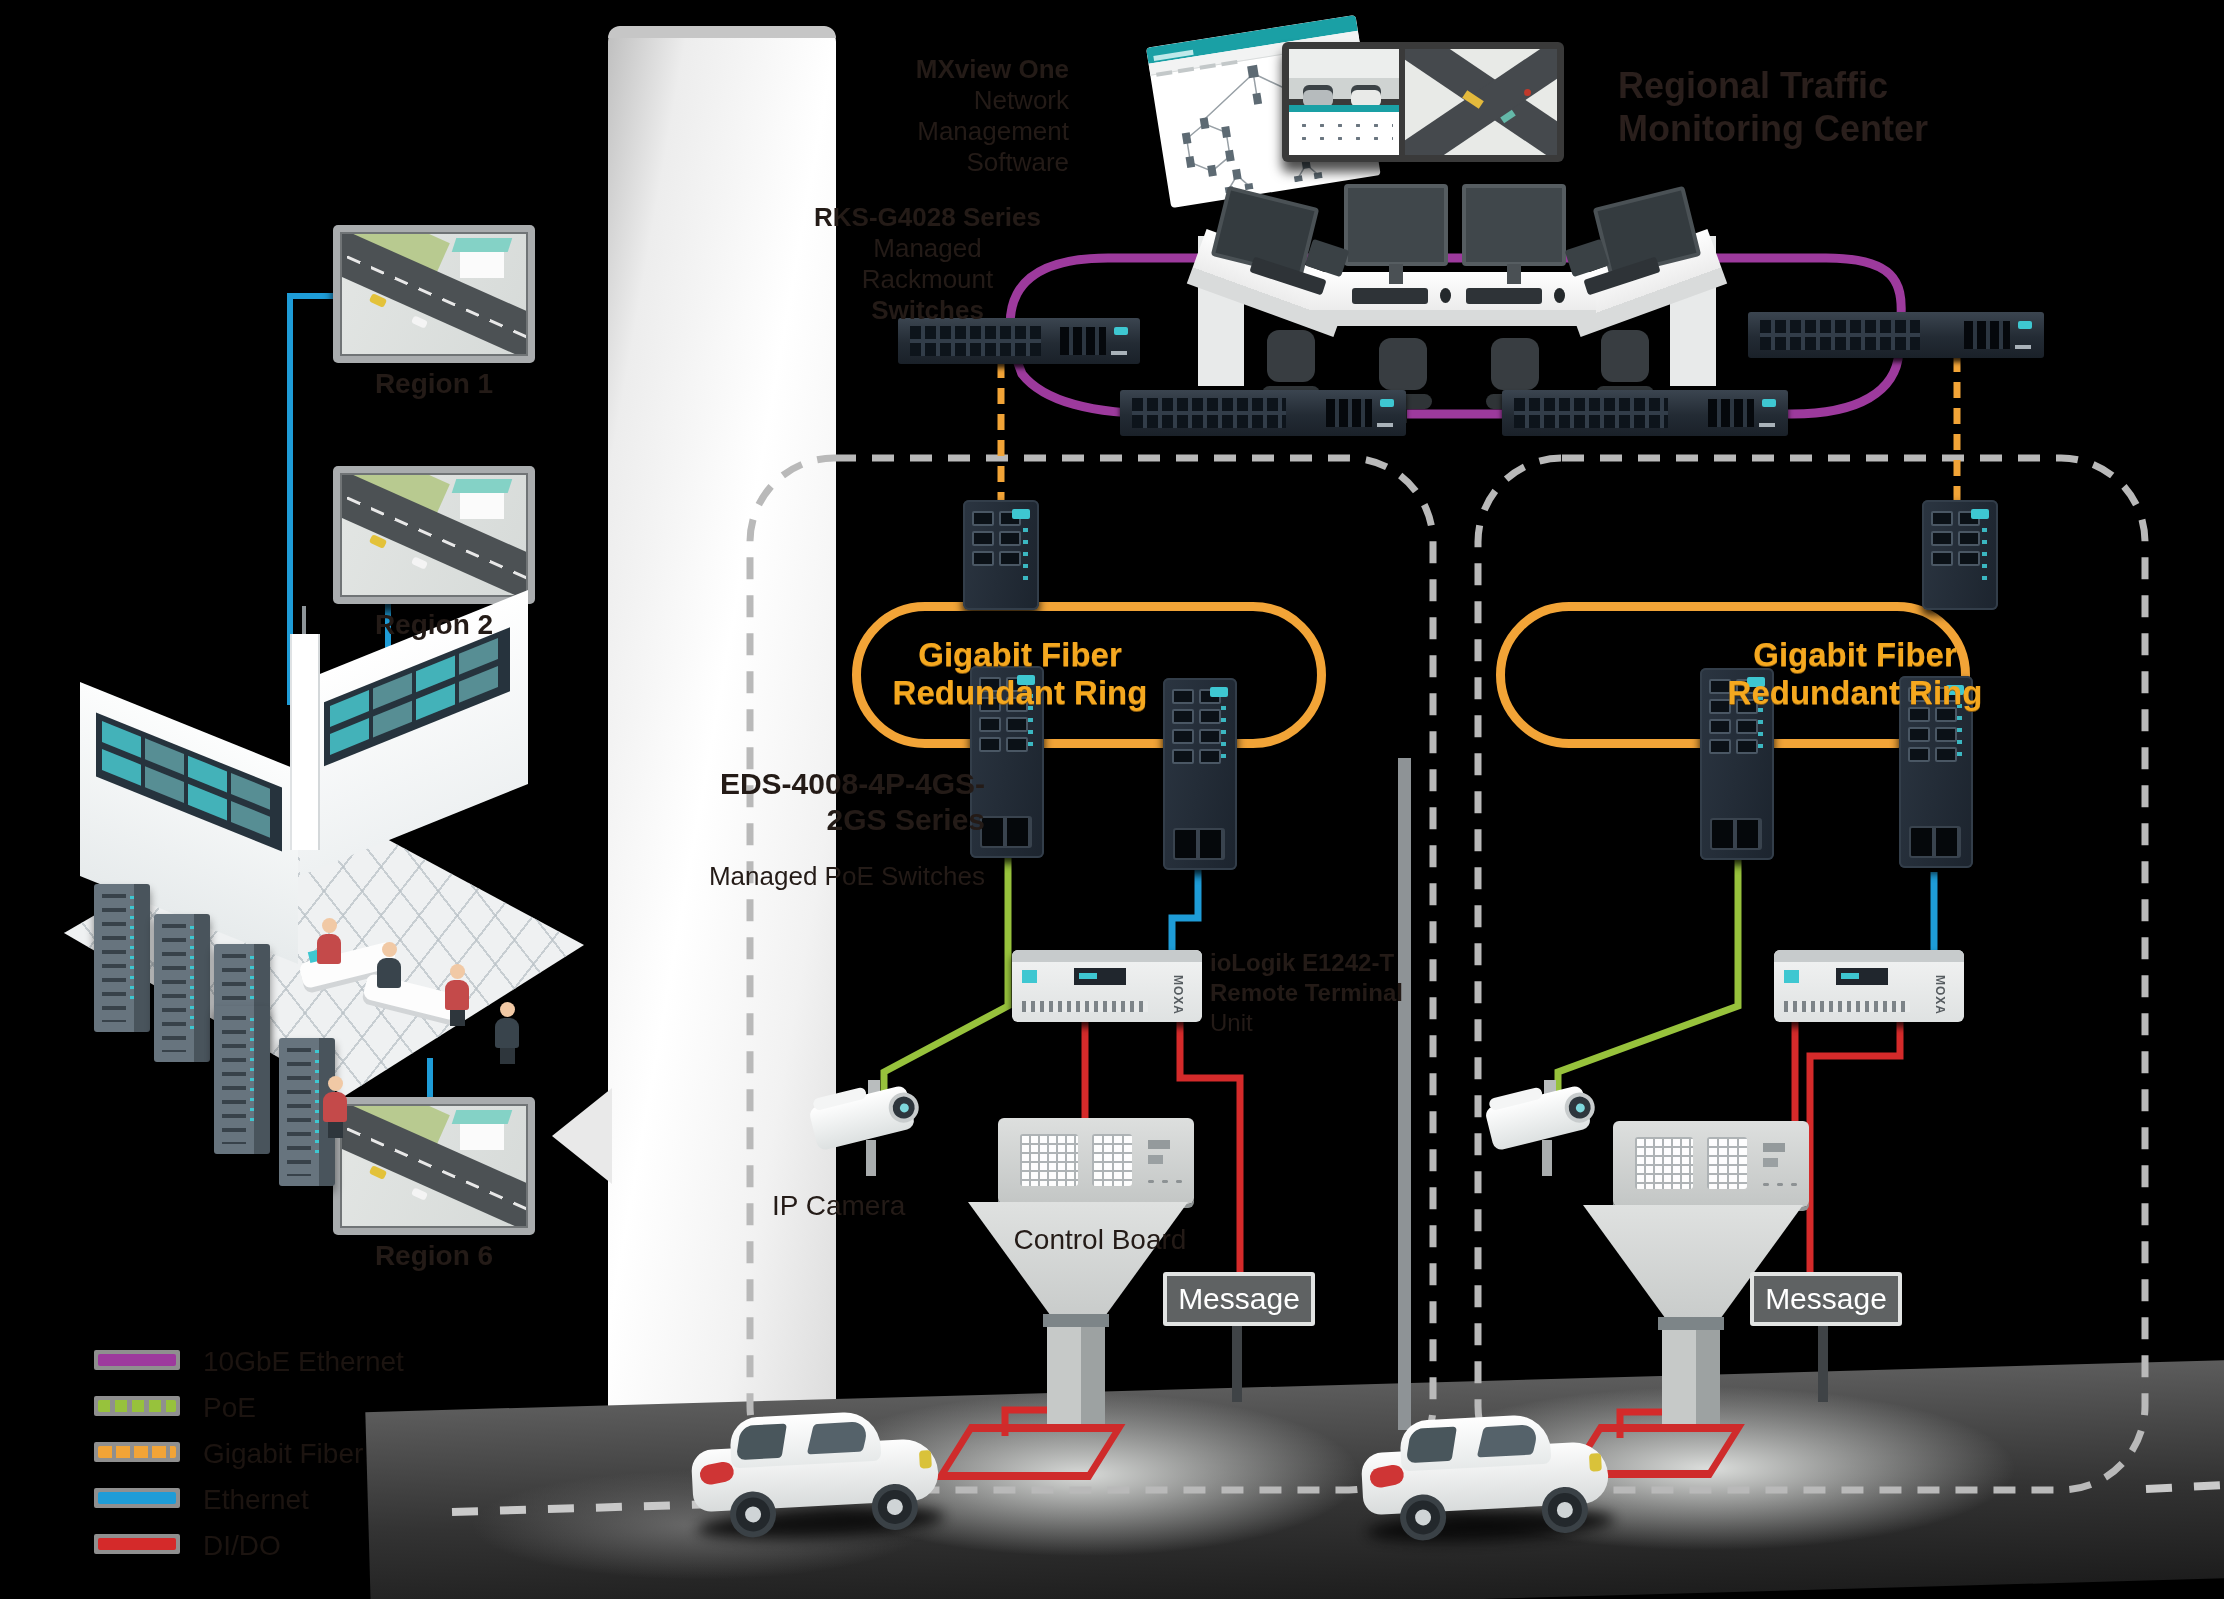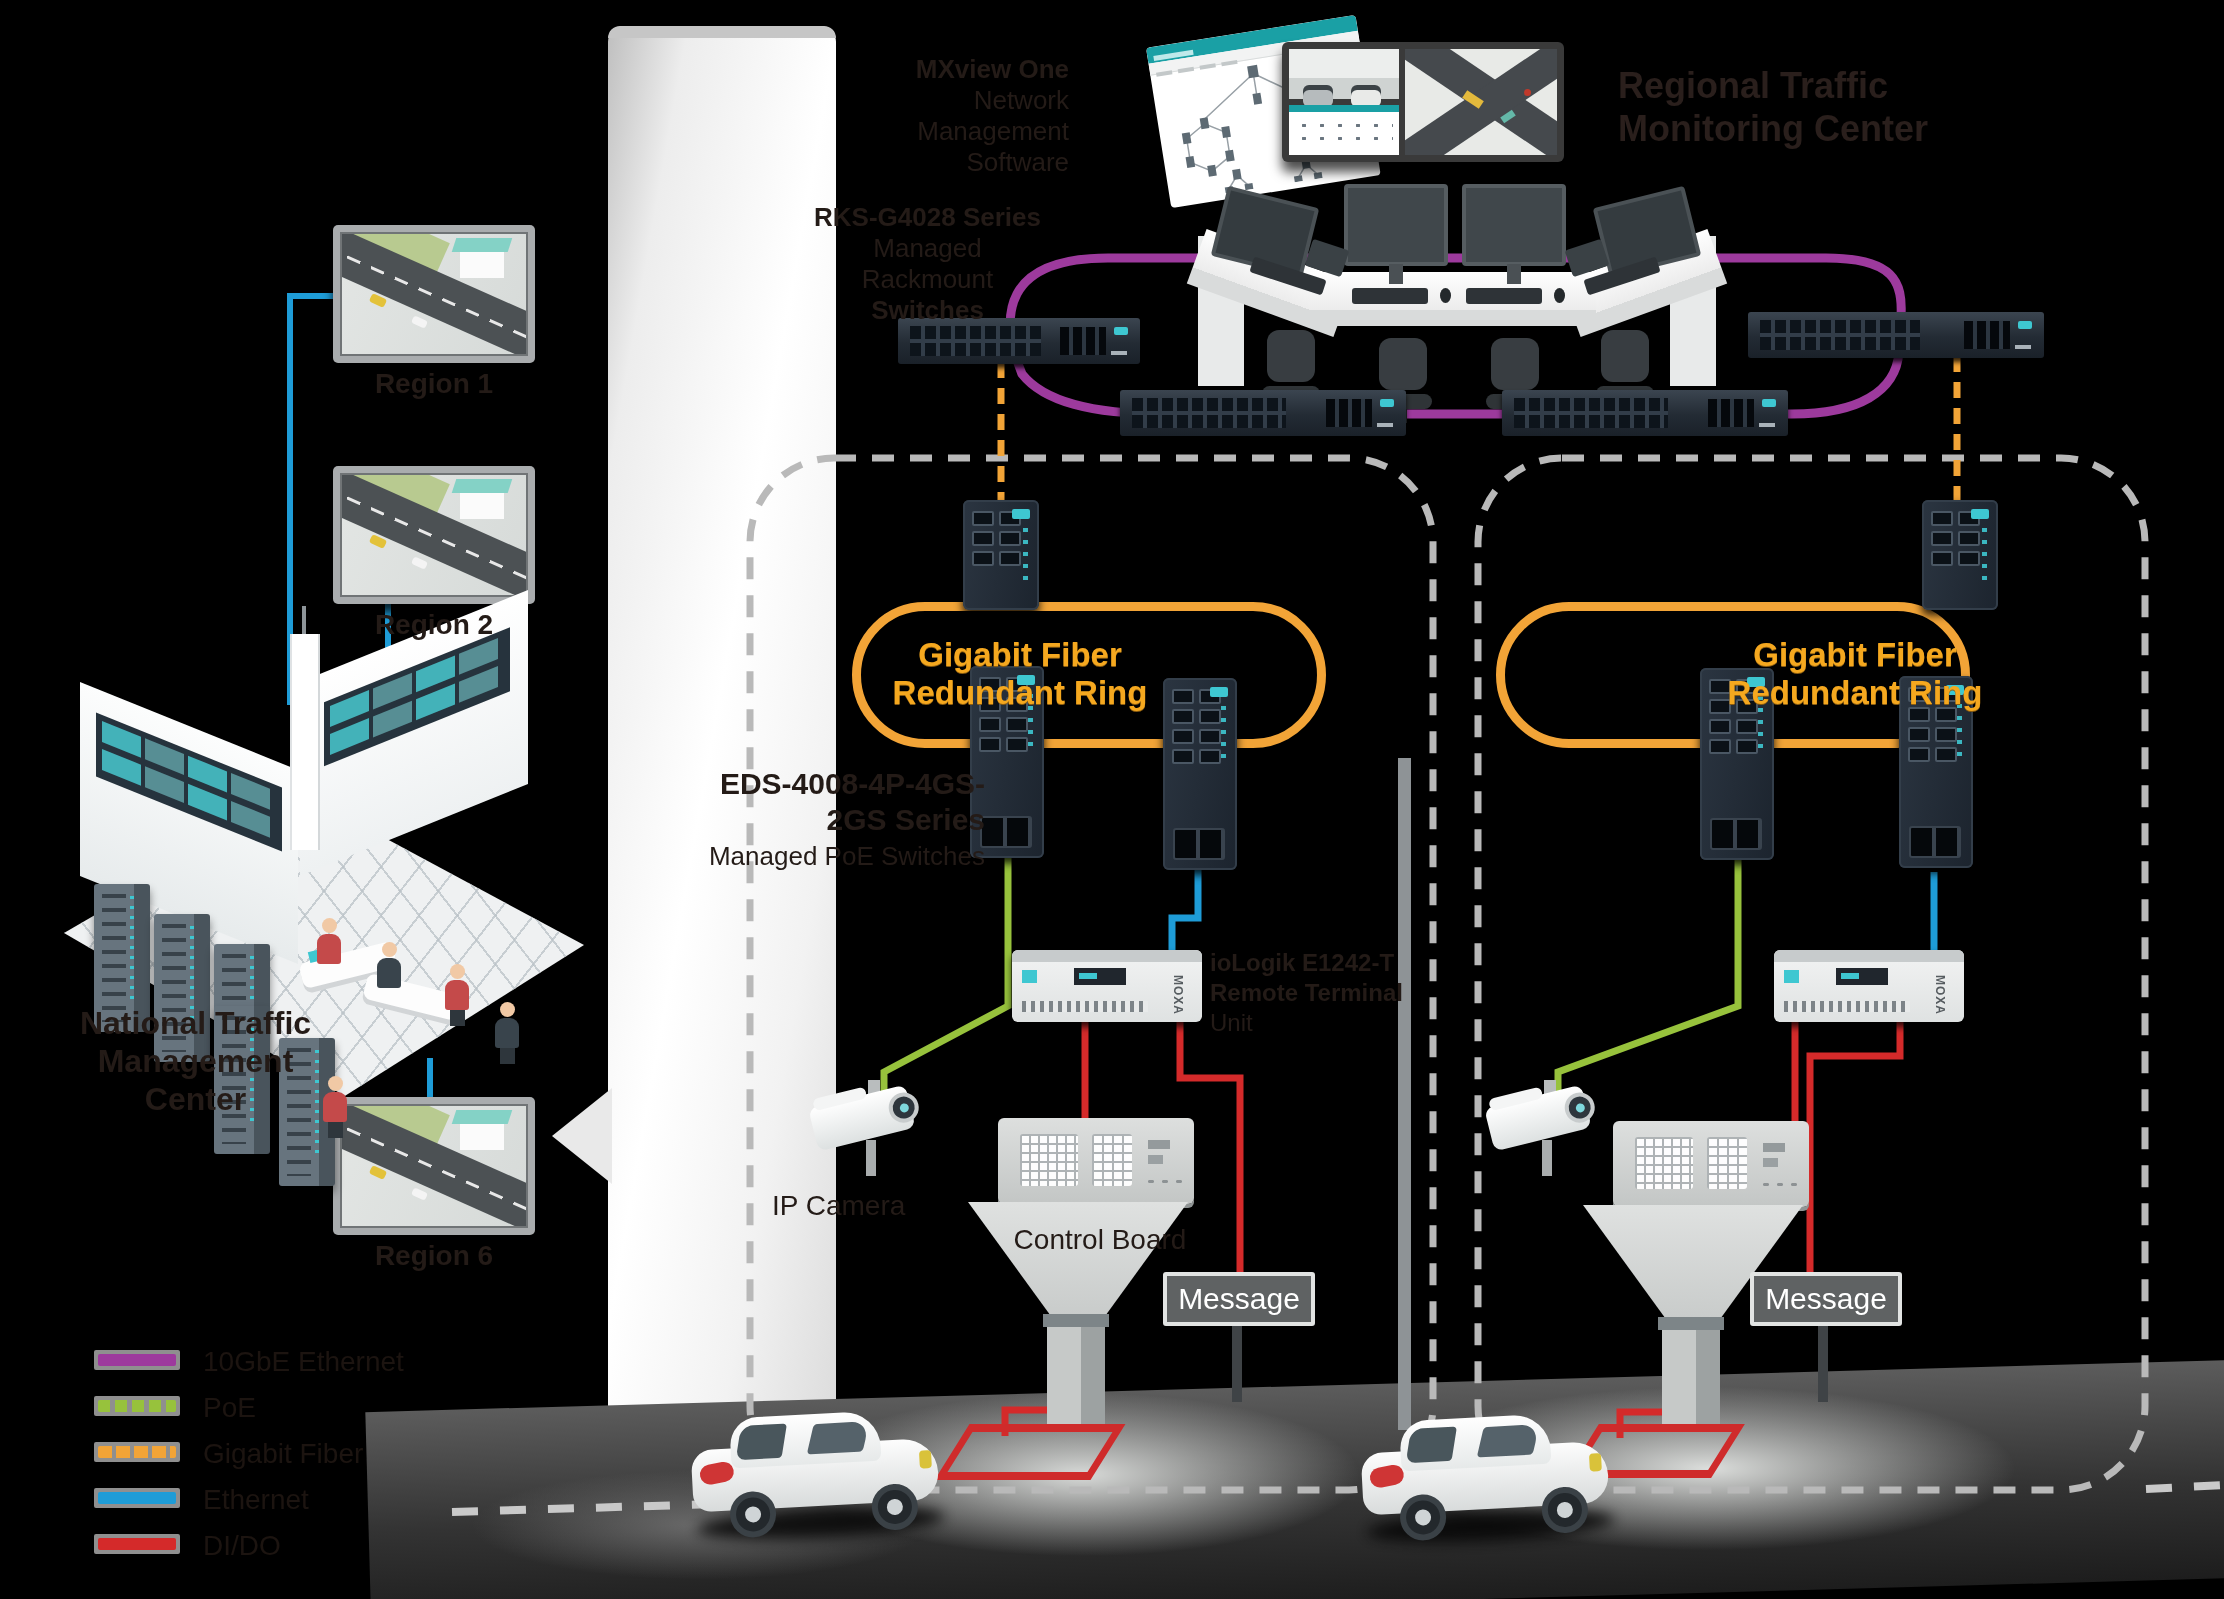--- a/index.html
+++ b/index.html
@@ -333,25 +333,20 @@
     <div class="person dark" style="left:430px;top:356px;">
         <div class="h"></div>
         <div class="b"></div>
         <div class="l"></div>
       </div>
     <div class="person red" style="left:258px;top:430px;">
         <div class="h"></div>
         <div class="b"></div>
         <div class="l"></div>
       </div>
-  </div>
-  <div class="lbl hugelbl" style="left:28px;top:1004px;width:335px;text-align:center;font-size:32px;line-height:38px;">
-    <span>National Traffic</span>
-      <span>Management</span>
-      <span>Center</span>
   </div>
 
   <div class="mxwin">
     <div class="bar"><i></i></div>
     <div class="menu"><i></i><i></i><i></i><i></i></div>
     <svg width="204" height="128">
       <g stroke="#98a0a6" stroke-width="1.5" fill="none">
         <path d="M102,14 L46,52 M102,14 L158,52 M102,14 L102,40"></path>
         <polygon points="46,56 26,68 26,92 46,104 66,92 66,68"></polygon>
         <polygon points="158,56 138,68 138,92 158,104 178,92 178,68"></polygon>
@@ -470,21 +465,21 @@
   <div class="rk" style="left:1502px;top:390px;width:286px;height:46px;">
       <div class="ports"></div>
       <div class="sfp"></div>
       <div class="led"></div>
       <div class="logo"></div>
     </div>
 
   <div class="lbl" style="left:655px;top:766px;width:330px;text-align:right;font-size:30px;line-height:36px;">
     <span>EDS-4008-4P-4GS-</span>
       <span>2GS Series</span>
-      <span style="font-weight:400;font-size:26px;">Managed PoE Switches</span>
+      <span style="font-weight:400;font-size:26px;margin-top:20px;">Managed PoE Switches</span>
   </div>
 
   <div class="oring" style="left:852px;top:602px;"></div>
   <div class="ringlbl" style="left:865px;top:636px;">
     <span style="display:block">Gigabit Fiber</span>
       <span style="display:block">Redundant Ring</span>
   </div>
   <div class="din dsw" style="left:963px;top:500px;">
     <div class="grid">
         <i></i>

